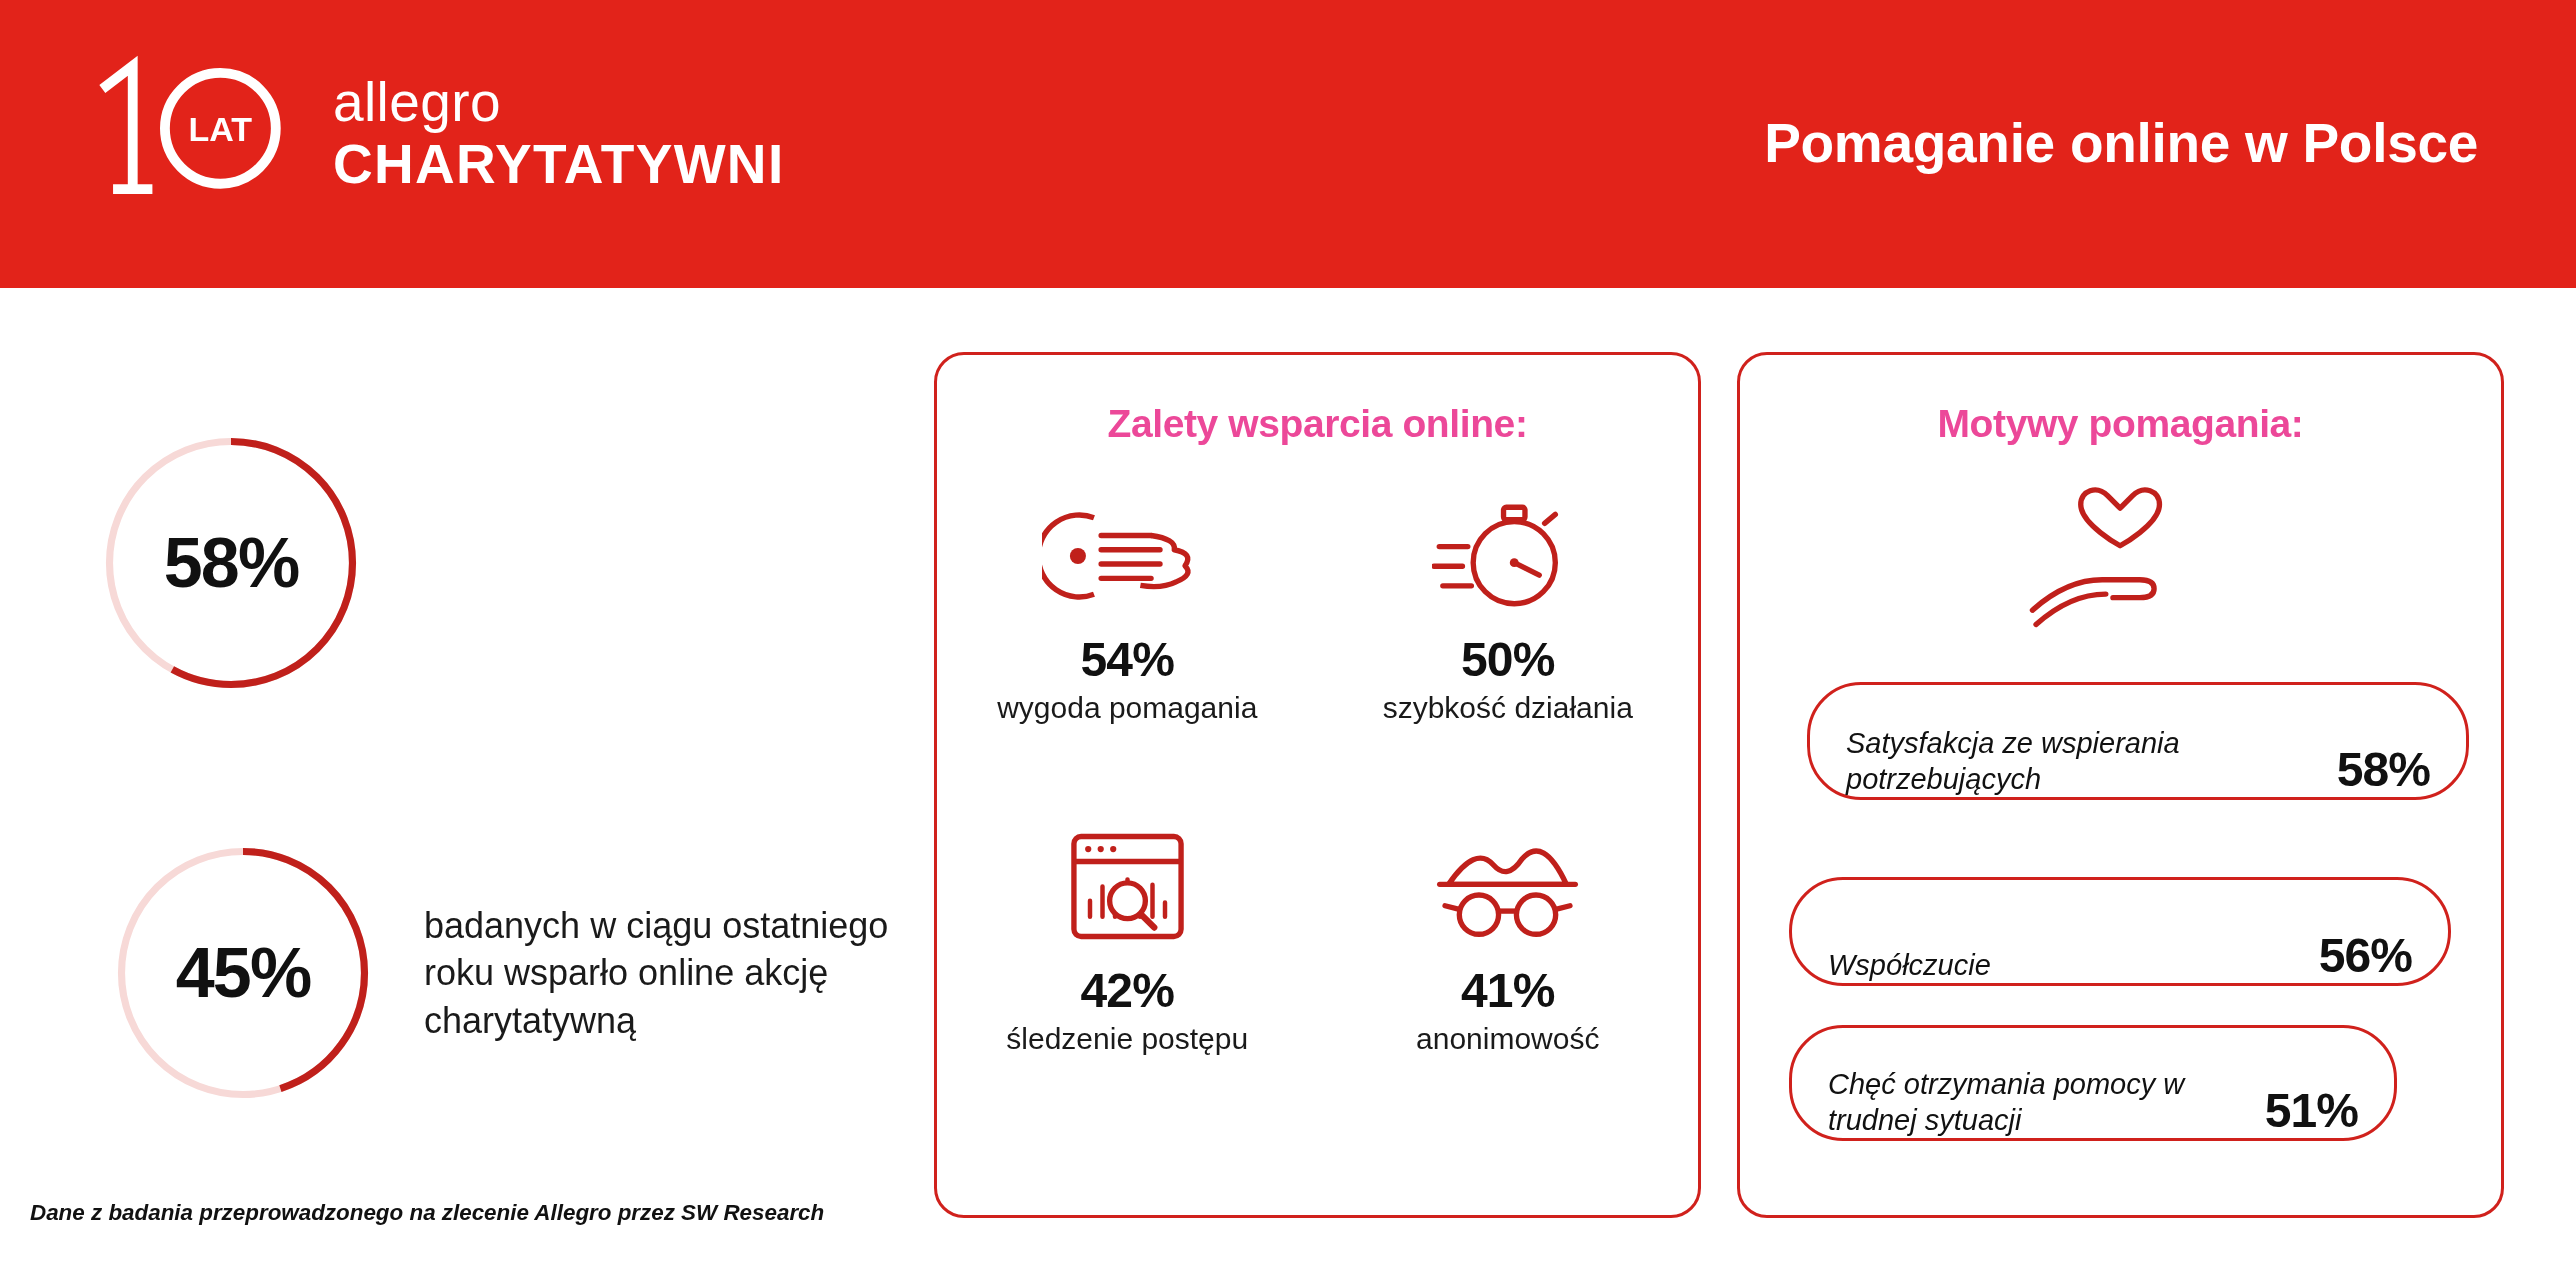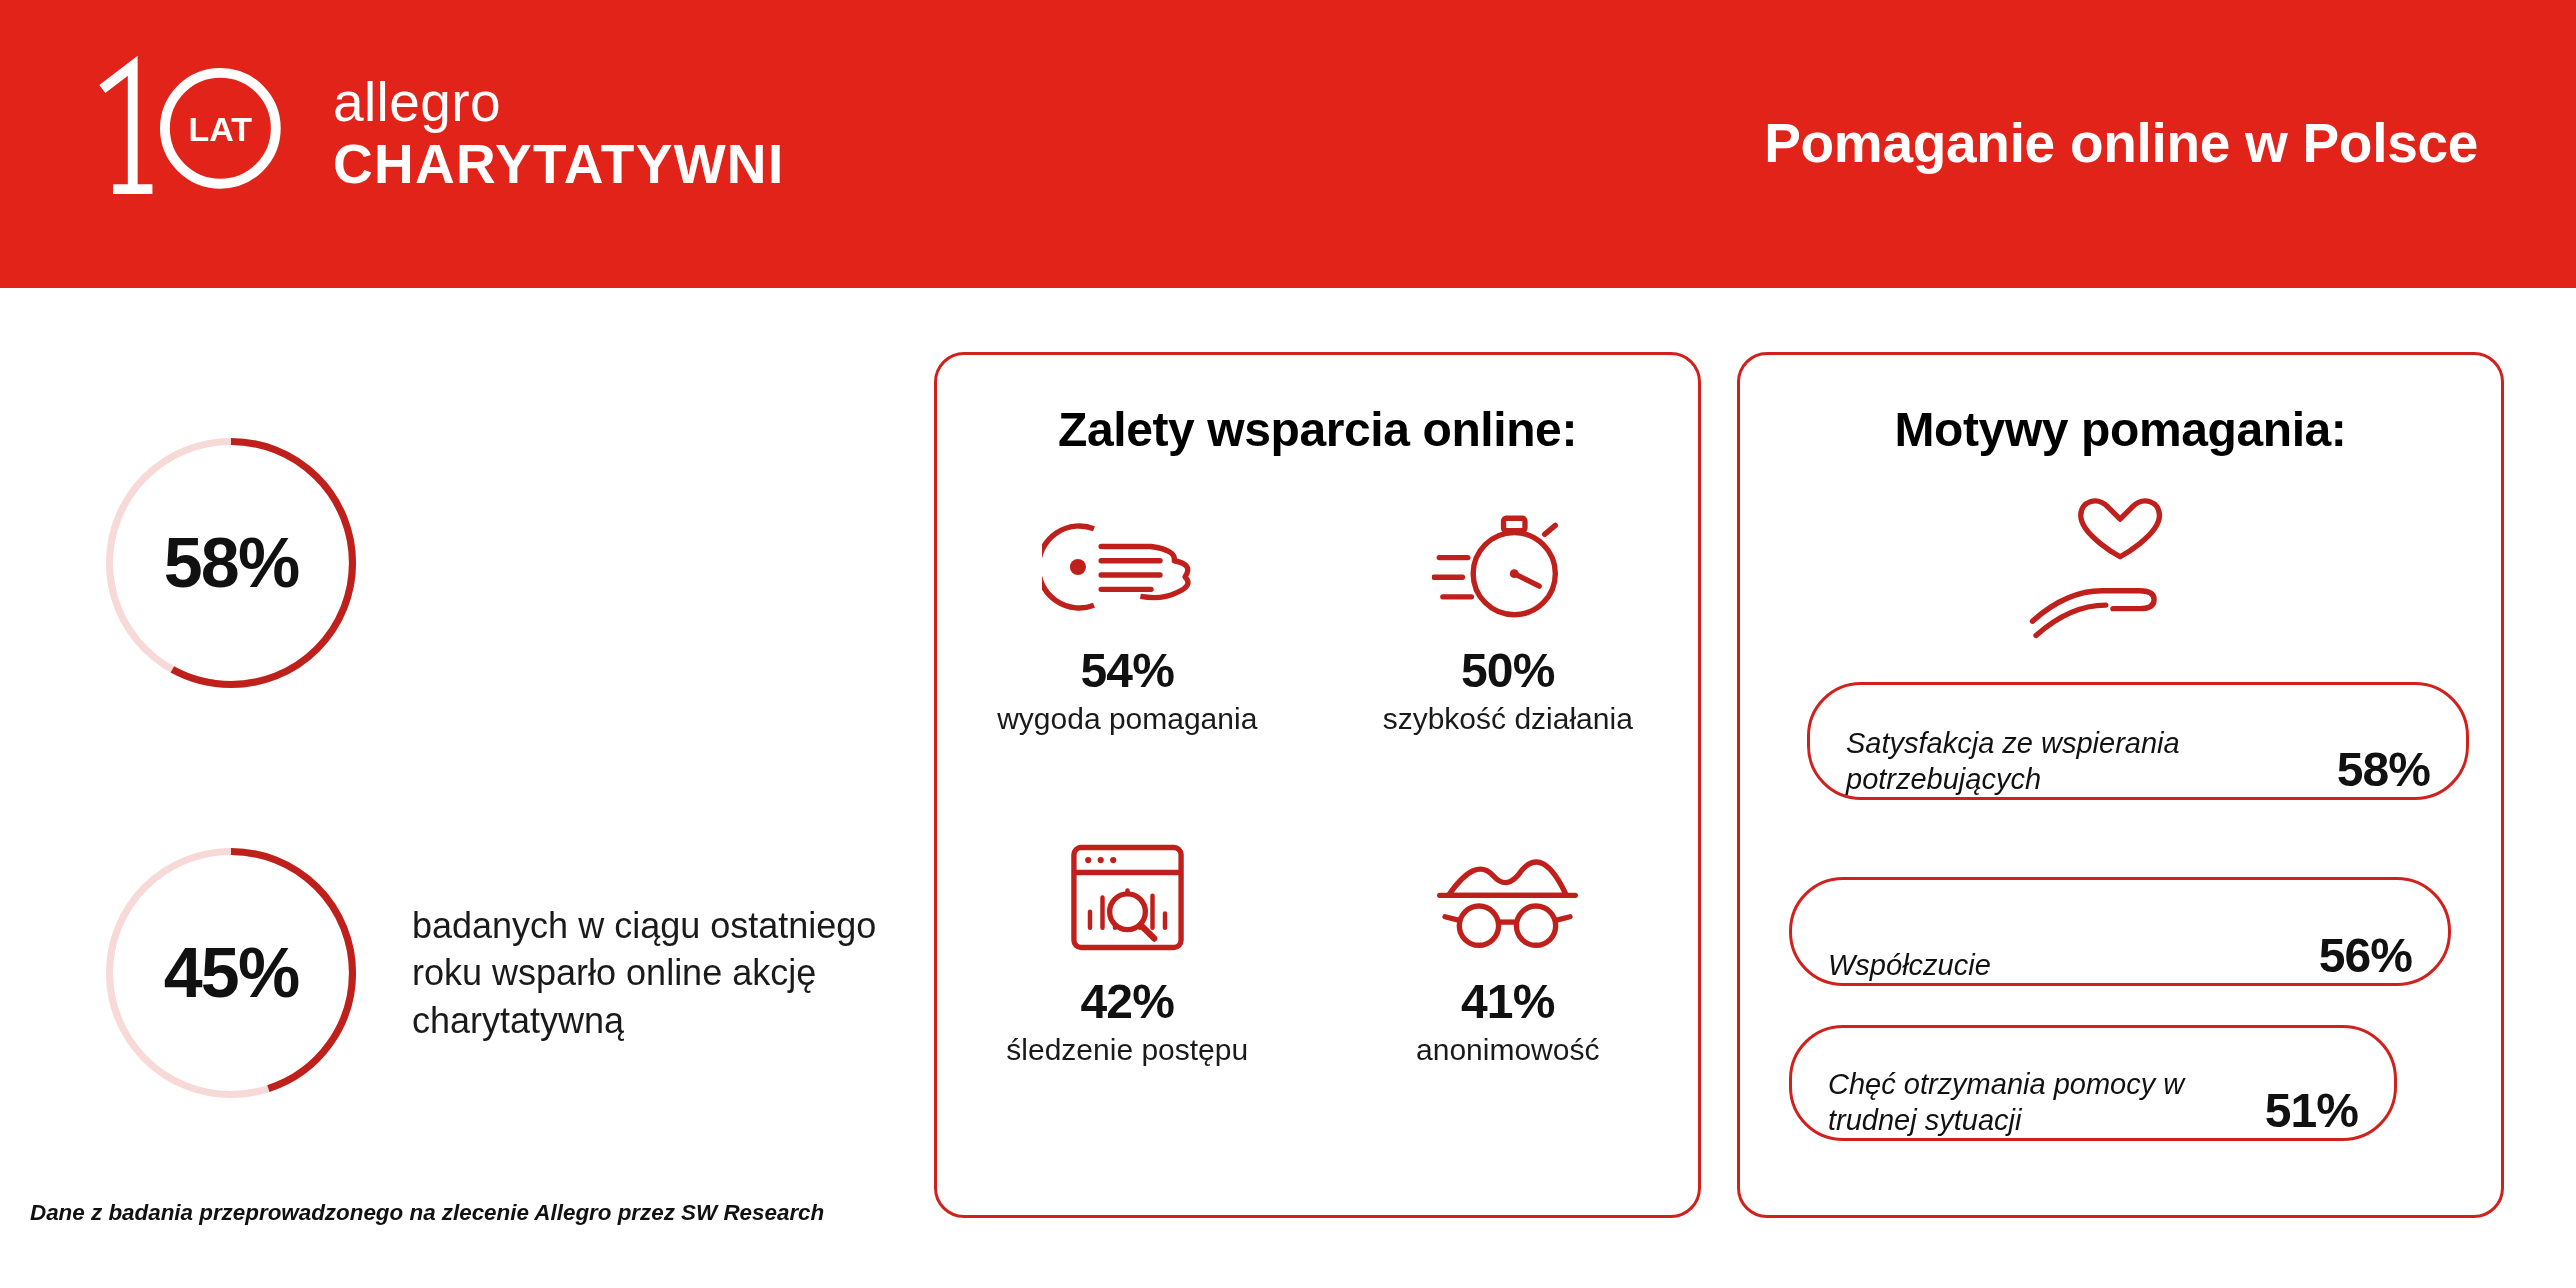--- a/index.html
+++ b/index.html
@@ -73,21 +73,21 @@
     white-space: nowrap;
   }
 
   
   .donut-block {
     position: absolute;
     display: flex;
     align-items: center;
   }
   .donut-block.first { left: 97px; top: 429px; }
-  .donut-block.second { left: 97px; top: 839px; }
+  .donut-block.second { left: 109px; top: 839px; }
 
   .donut {
     position: relative;
     width: 268px;
     height: 268px;
     flex: 0 0 auto;
   }
   .donut svg { display: block; }
   .donut-label {
     position: absolute;
@@ -124,23 +124,23 @@
     height: 866px;
   }
   .card.motives {
     left: 1737px;
     top: 352px;
     width: 767px;
     height: 866px;
   }
   .card-title {
     text-align: center;
-    font-size: 48px;
-    font-weight: 700;
-    color: #000000;
+    font-size: 39px;
+    font-weight: 700;
+    color: #ec4899;
     margin-top: 47px;
     letter-spacing: -0.4px;
   }
 
   .adv-grid {
     display: grid;
     grid-template-columns: 1fr 1fr;
     grid-template-rows: 1fr 1fr;
     margin-top: 30px;
     height: 662px;

